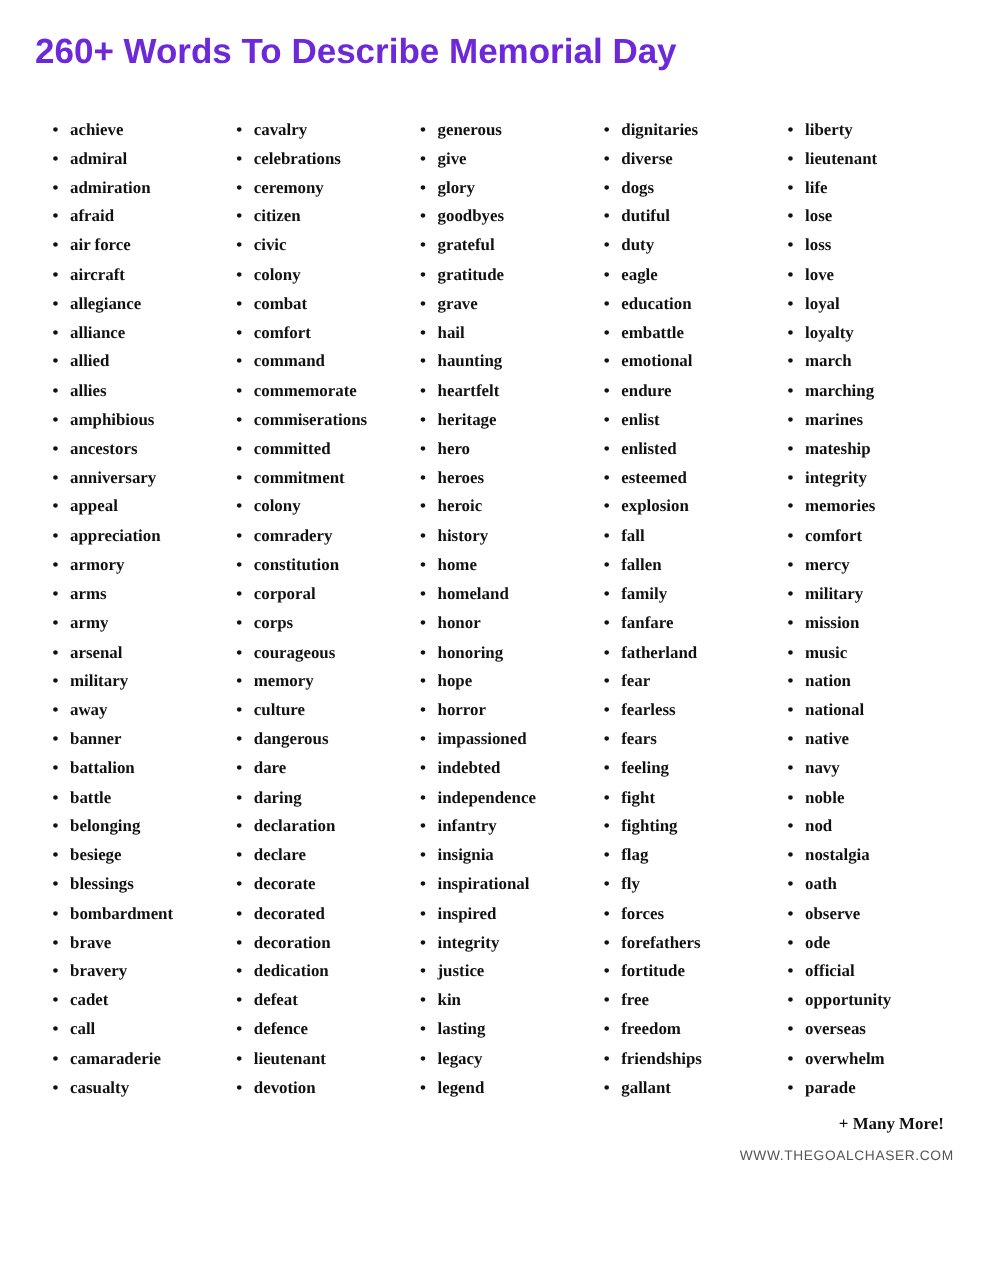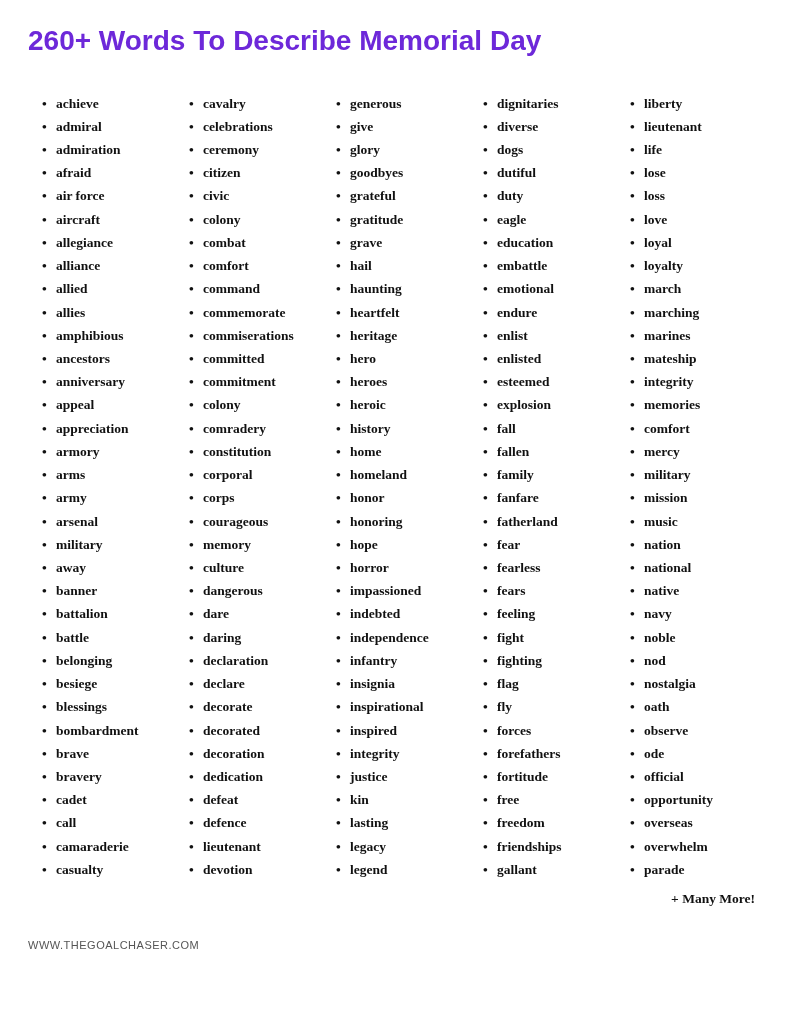--- a/index.html
+++ b/index.html
@@ -41,22 +41,22 @@
       position: relative;
     }
     li::before {
       content: '•';
       position: absolute;
       left: 0;
       top: 0;
       color: #111;
     }
     .footer {
-      text-align: left;
-      margin-top: 32px;
+      text-align: right;
+      margin-top: 12px;
       font-size: 11px;
       color: #555;
       font-family: Arial, sans-serif;
       letter-spacing: 0.5px;
     }
     .more {
       text-align: right;
       font-size: 13.5px;
       font-weight: bold;
       color: #111;

